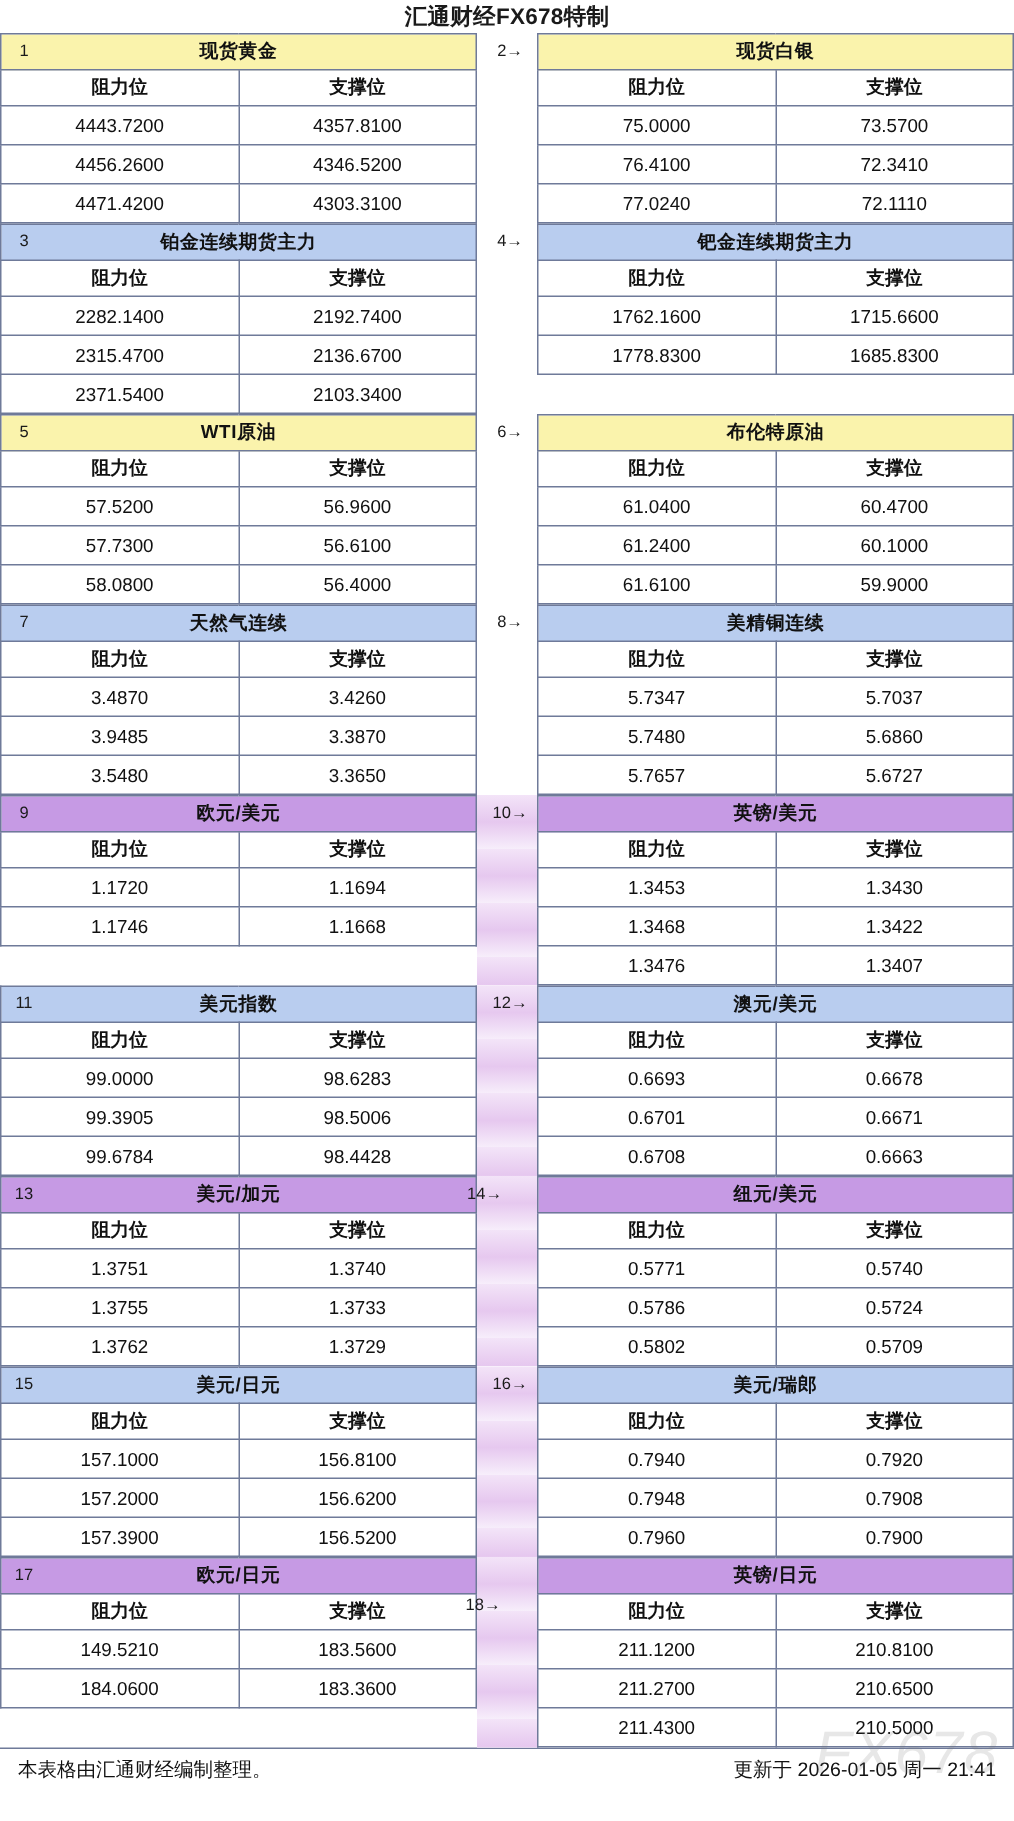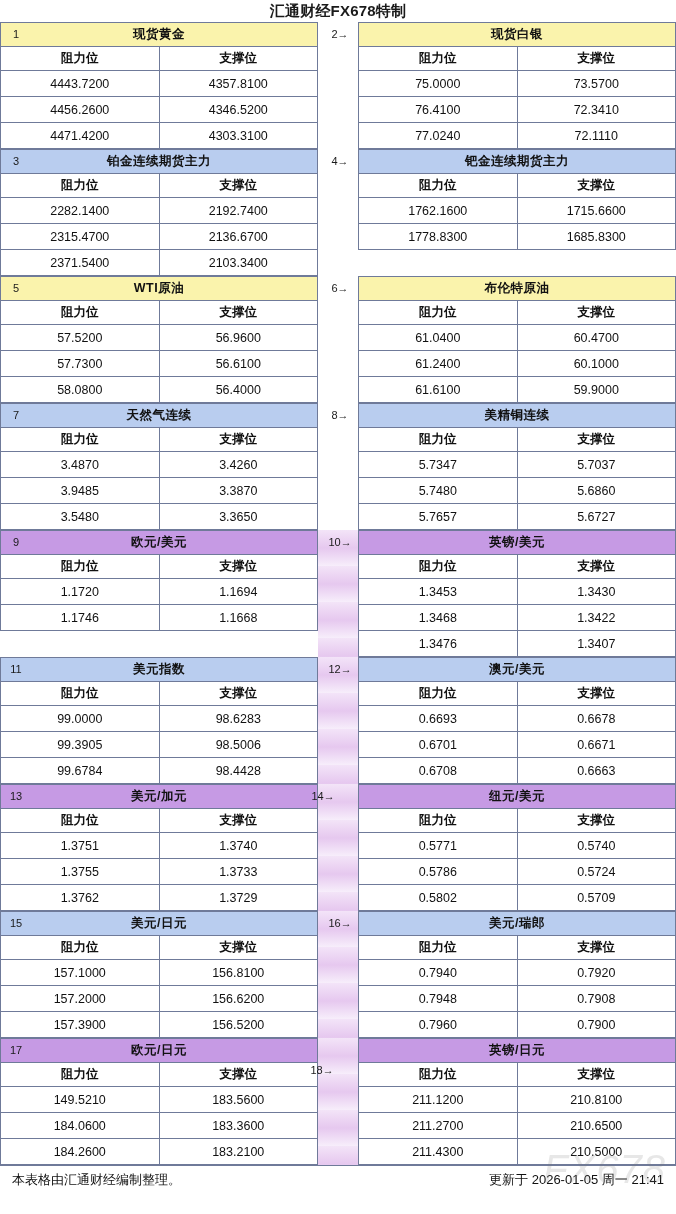--- a/index.html
+++ b/index.html
@@ -573,24 +573,20 @@
                 <td class="hdr-cell">阻力位</td>
                 <td class="hdr-cell">支撑位</td>
               </tr>
               <tr>
                 <td class="val-cell">149.5210</td>
                 <td class="val-cell">183.5600</td>
               </tr>
               <tr>
                 <td class="val-cell">184.0600</td>
                 <td class="val-cell">183.3600</td>
-              </tr>
-              <tr>
-                <td class="val-cell">184.2600</td>
-                <td class="val-cell">183.2100</td>
               </tr>
             </tbody>
           </table>
         </div>
         <div class="gutter">
           <div class="gutter-strip" style="top: 0px; bottom: 0px;"></div>
         </div>
         <div class="col">
           <table class="block">
             <tbody>

